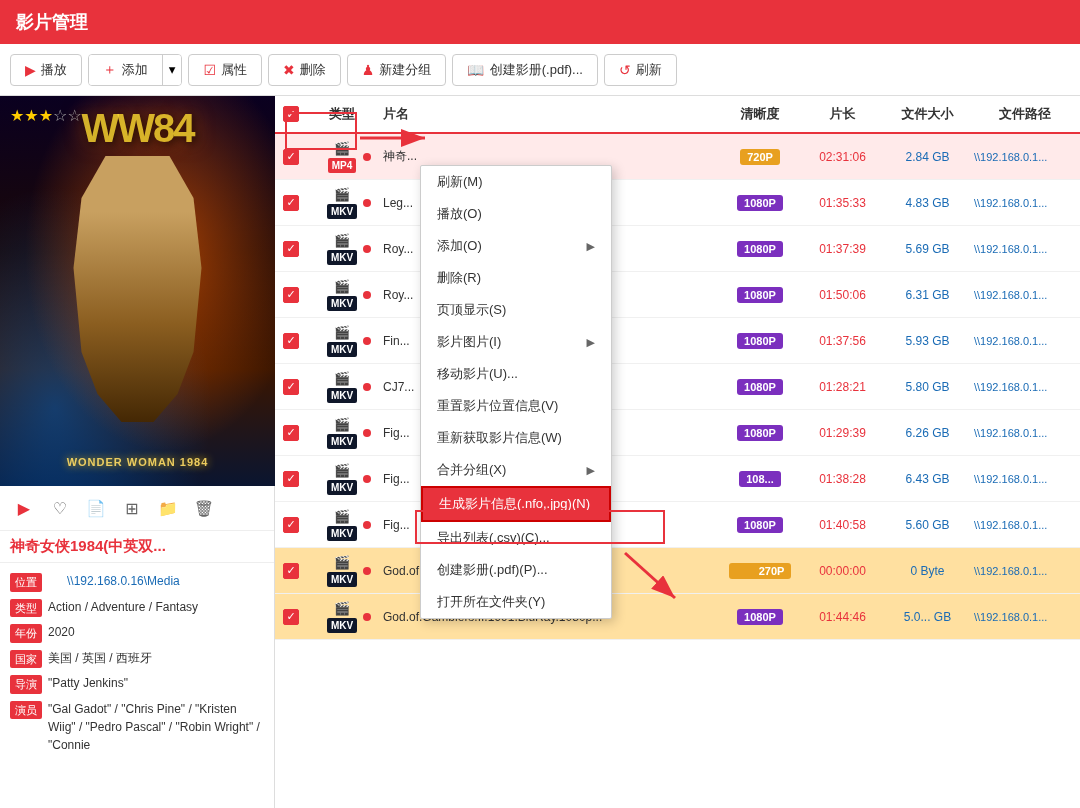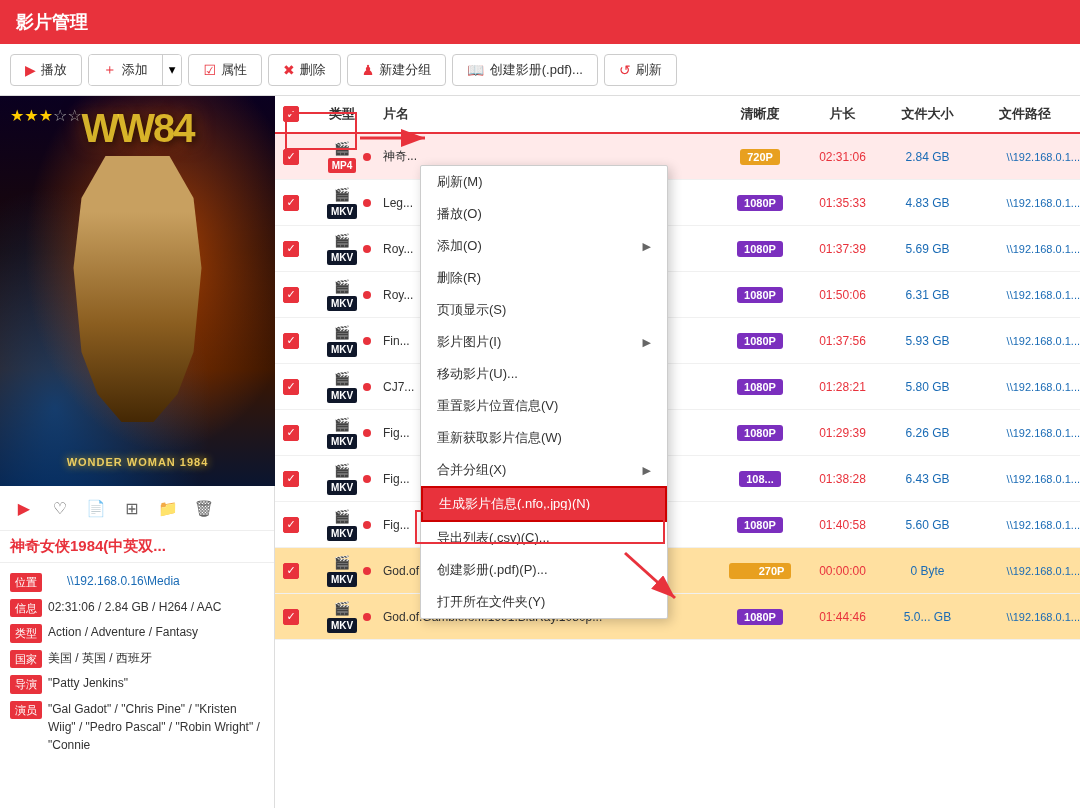--- a/index.html
+++ b/index.html
@@ -243,41 +243,41 @@
       border-radius: 3px;
       font-size: 11px;
       font-weight: bold;
       color: white;
     }
     .clarity-720 { background: #e8a020; }
     .clarity-1080 { background: #7b2fbe; }
     .clarity-270 { background: #e8a020; padding-left: 30px; }
     .row-duration { width: 85px; text-align: center; flex-shrink: 0; font-size: 12px; color: #e8323c; }
     .row-size { width: 85px; text-align: center; flex-shrink: 0; font-size: 12px; color: #1a6bb5; }
-    .row-path { width: 110px; text-align: right; flex-shrink: 0; font-size: 11px; color: #1a6bb5; overflow: hidden; text-overflow: ellipsis; white-space: nowrap; padding-left: 4px; }
+    .row-path { width: 110px; text-align: left; flex-shrink: 0; font-size: 11px; color: #1a6bb5; overflow: hidden; text-overflow: ellipsis; white-space: nowrap; padding-left: 4px; }
 
     
     .checkbox {
       width: 16px; height: 16px;
       border: 1.5px solid #aaa;
       border-radius: 2px;
       background: white;
       display: flex; align-items: center; justify-content: center;
       cursor: pointer;
       flex-shrink: 0;
     }
     .checkbox.checked { background: #e8323c; border-color: #e8323c; }
     .checkbox.checked::after { content: '✓'; color: white; font-size: 11px; }
 
     
     .context-menu {
       position: absolute;
       top: 165px;
       left: 420px;
-      width: 248px;
+      width: 192px;
       background: #fff;
       border: 1px solid #ccc;
       box-shadow: 3px 3px 12px rgba(0,0,0,0.2);
       z-index: 100;
       border-radius: 2px;
     }
     .cm-item {
       padding: 7px 16px;
       font-size: 13px;
       color: #333;
@@ -377,26 +377,26 @@
     </div>
 
     <div class="movie-title">神奇女侠1984(中英双...</div>
 
     <div class="movie-info">
       <div class="info-row">
         <span class="info-label">位置</span>
         <span class="info-value blue">\\192.168.0.16\Media</span>
       </div>
       <div class="info-row">
-        <span class="info-label">信息</span>
-        <span class="info-value">02:31:06 / 2.84 GB / H264 / AAC</span>
-      </div>
-      <div class="info-row">
         <span class="info-label">类型</span>
         <span class="info-value">Action / Adventure / Fantasy</span>
+      </div>
+      <div class="info-row">
+        <span class="info-label">年份</span>
+        <span class="info-value">2020</span>
       </div>
       <div class="info-row">
         <span class="info-label">国家</span>
         <span class="info-value">美国 / 英国 / 西班牙</span>
       </div>
       <div class="info-row">
         <span class="info-label">导演</span>
         <span class="info-value">"Patty Jenkins"</span>
       </div>
       <div class="info-row">

